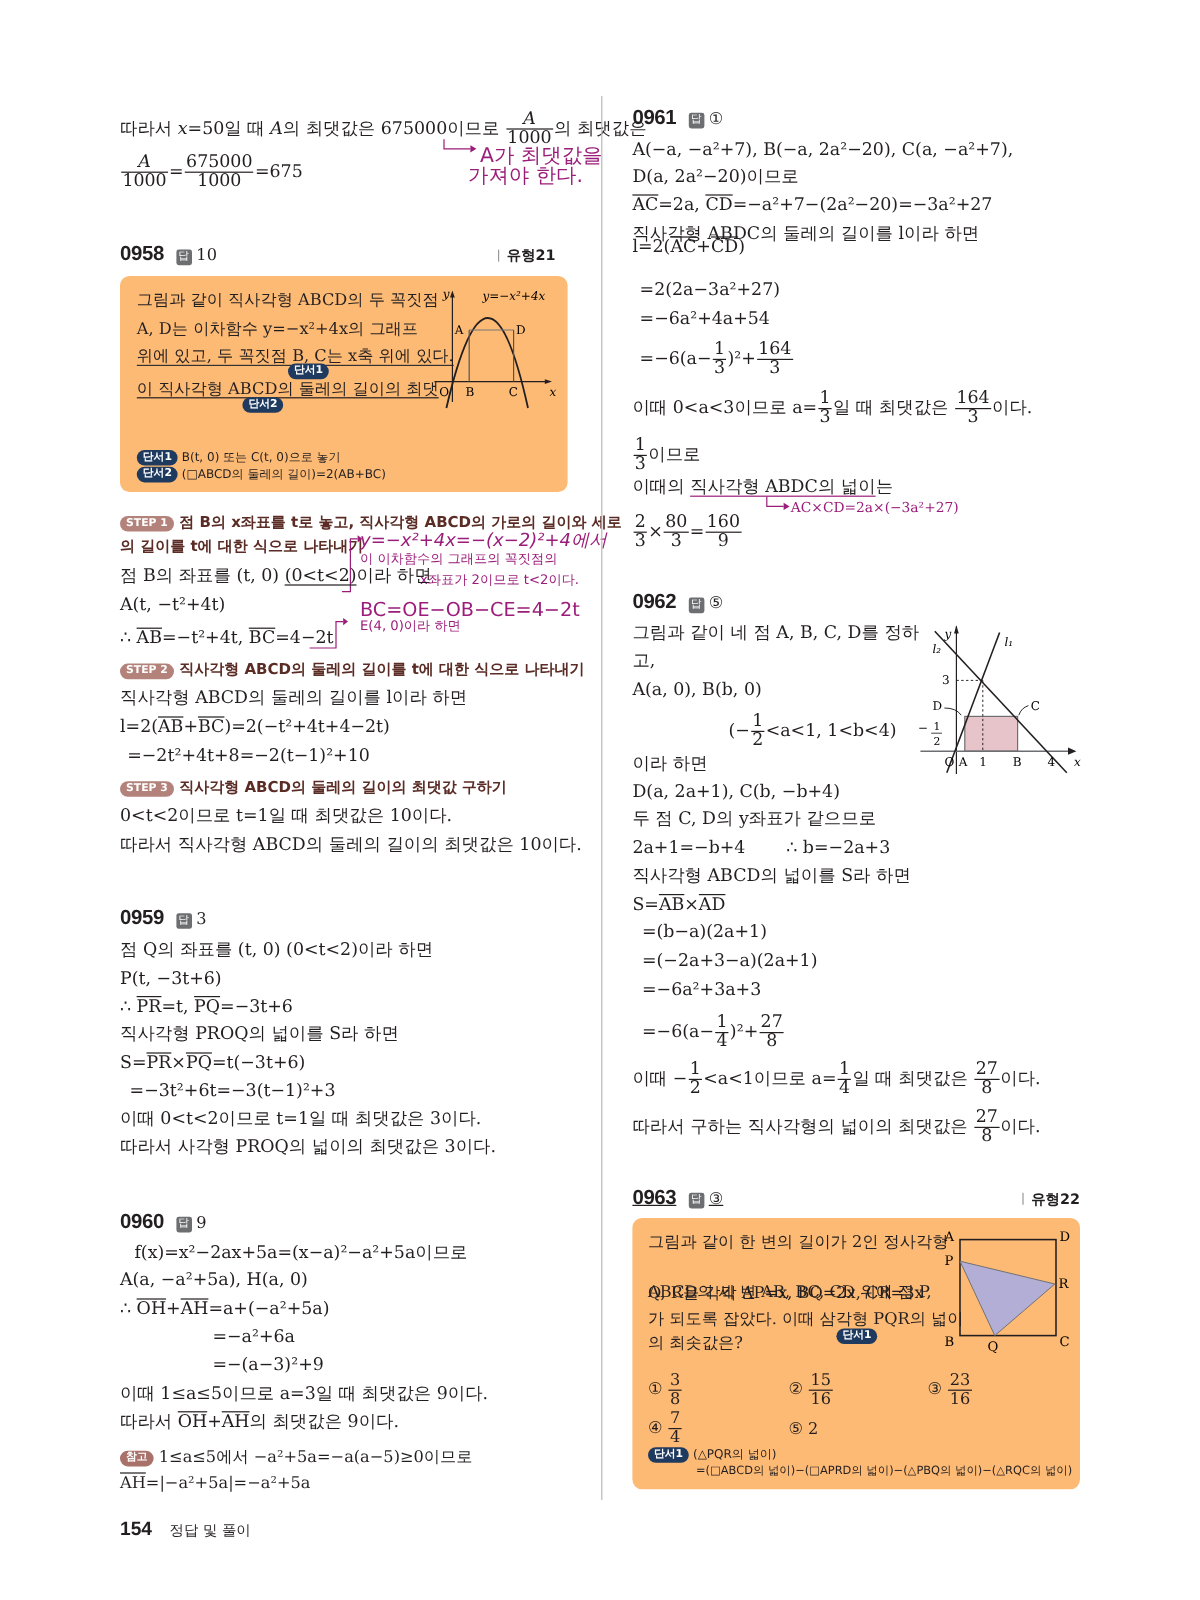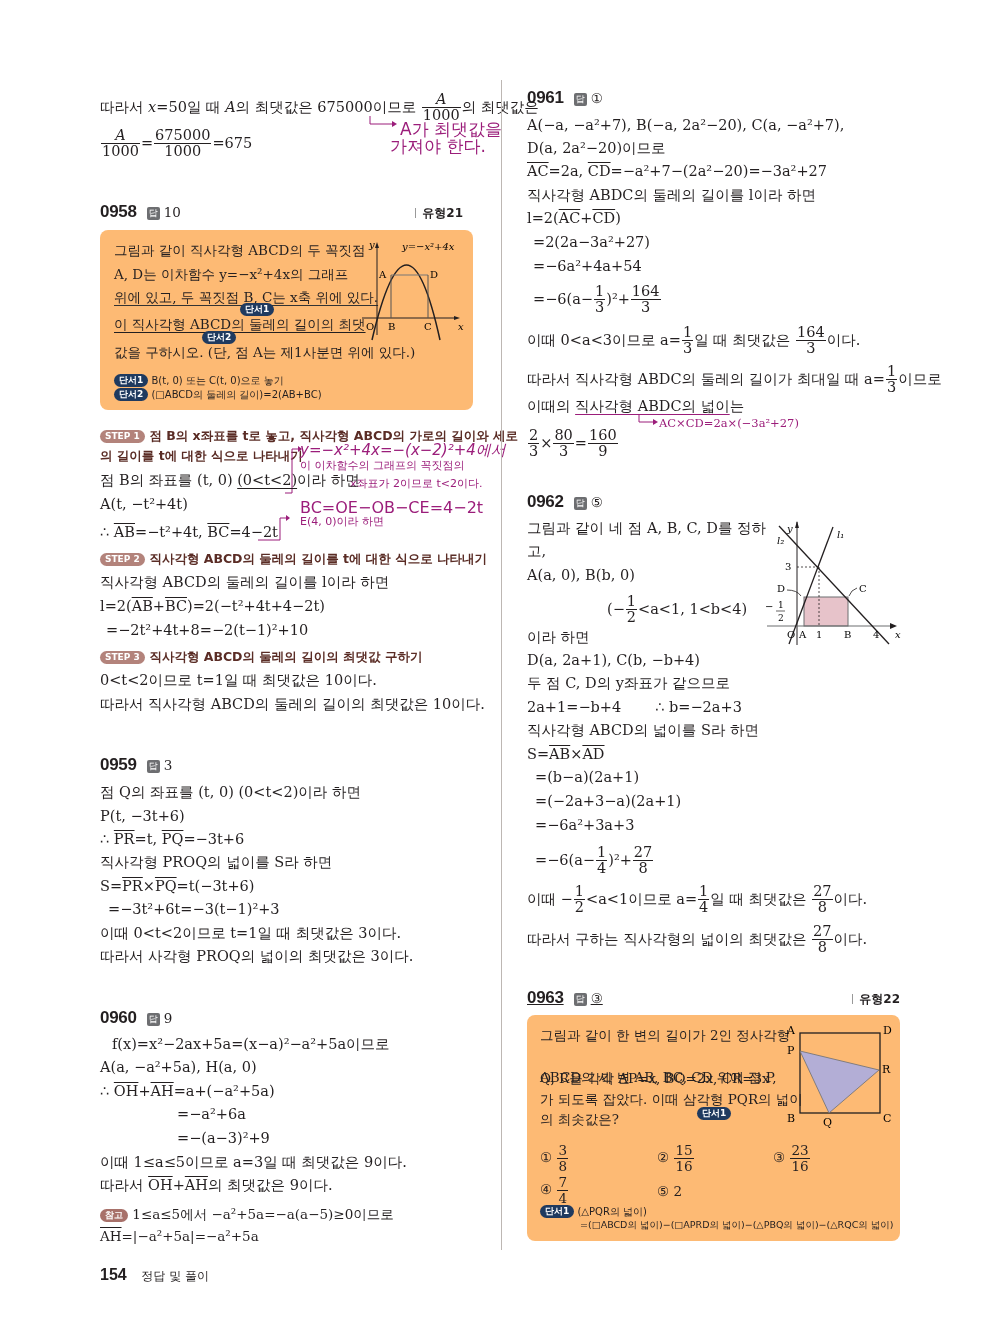--- a/index.html
+++ b/index.html
@@ -57,21 +57,20 @@
   </div>
   <div class="abs type-tag" style="top:205px;right:12px;"><span class="bar"></span><span>유형21</span></div>
 
   <div class="box" style="top:230px;left:0;width:373px;height:180px;">
     <div class="line" style="top:10px;left:14px;font-size:13.5px;">그림과 같이 직사각형 ABCD의 두 꼭짓점</div>
     <div class="line" style="top:34px;left:14px;font-size:13.5px;">A, D는 이차함수 y=−x²+4x의 그래프</div>
     <div class="line ul" style="top:57px;left:14px;font-size:13.5px;text-decoration-color:#333;">위에 있고, 두 꼭짓점 B, C는 x축 위에 있다.</div>
     <div class="abs" style="top:70px;left:140px;"><span class="badge b-navy">단서1</span></div>
     <div class="line ul" style="top:84px;left:14px;font-size:13.5px;">이 직사각형 ABCD의 둘레의 길이의 최댓</div>
     <div class="abs" style="top:98px;left:102px;"><span class="badge b-navy">단서2</span></div>
-    <div class="line" style="top:112px;left:14px;font-size:13.5px;">값을 구하시오. (단, 점 A는 제1사분면 위에 있다.)</div>
     <div class="abs hint-line" style="top:144px;left:14px;"><span class="badge b-navy">단서1</span> <span>B(t, 0) 또는 C(t, 0)으로 놓기</span></div>
     <div class="abs hint-line" style="top:158px;left:14px;"><span class="badge b-navy">단서2</span> <span>(□ABCD의 둘레의 길이)=2(AB+BC)</span></div>
 
     <svg style="left:262px;top:10px;" width="110" height="110">
       <line x1="15" y1="95" x2="15" y2="5" stroke="#231f20" stroke-width="1"></line>
       <path d="M13 8 L15 2 L17 8 Z" fill="#231f20"></path>
       <line x1="0" y1="78" x2="95" y2="78" stroke="#231f20" stroke-width="1"></line>
       <path d="M92 76 L98 78 L92 80 Z" fill="#231f20"></path>
       <path d="M10 100 Q 45 -50 78 100" stroke="#231f20" stroke-width="1.5" fill="none"></path>
       <line x1="29" y1="35" x2="66" y2="35" stroke="#777" stroke-width="1"></line>
@@ -175,33 +174,33 @@
 
   <div class="abs" style="top:88px;left:0;">
     <span class="pnum">0961</span><span class="ans-icon">답</span><span class="ans">①</span>
   </div>
   <div class="line" style="top:115px;left:0;">A(−a, −a²+7), B(−a, 2a²−20), C(a, −a²+7),</div>
   <div class="line" style="top:138px;left:0;">D(a, 2a²−20)이므로</div>
   <div class="line" style="top:161px;left:0;">
     <span class="ov">AC</span><span>=2a, </span><span class="ov">CD</span><span>=−a²+7−(2a²−20)=−3a²+27</span>
   </div>
   <div class="line" style="top:185px;left:0;">직사각형 ABDC의 둘레의 길이를 l이라 하면</div>
-  <div class="line" style="top:208px;left:0;">
+  <div class="line" style="top:196px;left:0;">
     <span>l=2(</span><span class="ov">AC</span><span>+</span><span class="ov">CD</span><span>)</span>
   </div>
   <div class="line" style="top:232px;left:6px;">=2(2a−3a²+27)</div>
   <div class="line" style="top:256px;left:6px;">=−6a²+4a+54</div>
   <div class="line" style="top:284px;left:6px;">
     <span>=−6(a−</span><span class="frac"><span>1</span><span>3</span></span><span>)²+</span><span class="frac"><span>164</span><span>3</span></span>
   </div>
   <div class="line" style="top:325px;left:0;">
     <span>이때 0&lt;a&lt;3이므로 a=</span><span class="frac"><span>1</span><span>3</span></span><span>일 때 최댓값은 </span><span class="frac"><span>164</span><span>3</span></span><span>이다.</span>
   </div>
   <div class="line" style="top:364px;left:0;">
-    <span>따라서 직사각형 ABDC의 둘레의 길이가 최대일 때 a=</span><span class="frac"><span>1</span><span>3</span></span><span>이므로</span>
+    <span class="frac"><span>1</span><span>3</span></span><span>이므로</span>
   </div>
   <div class="line" style="top:396px;left:0;">
     <span>이때의 </span><span class="ul" style="text-decoration-color:#9b1d7a;">직사각형 ABDC의 넓이</span><span>는</span>
   </div>
   <svg style="left:112px;top:414px;" width="30" height="16">
     <path d="M0 0 V8 H14" stroke="#9b1d7a" fill="none" stroke-width="1"></path>
     <path d="M14 5 L19 8 L14 11 Z" fill="#9b1d7a"></path>
   </svg>
   <div class="abs note-p" style="top:416px;left:132px;font-family:'DejaVu Serif',serif;font-size:11.5px;">AC×CD=2a×(−3a²+27)</div>
   <div class="line" style="top:428px;left:0;">

